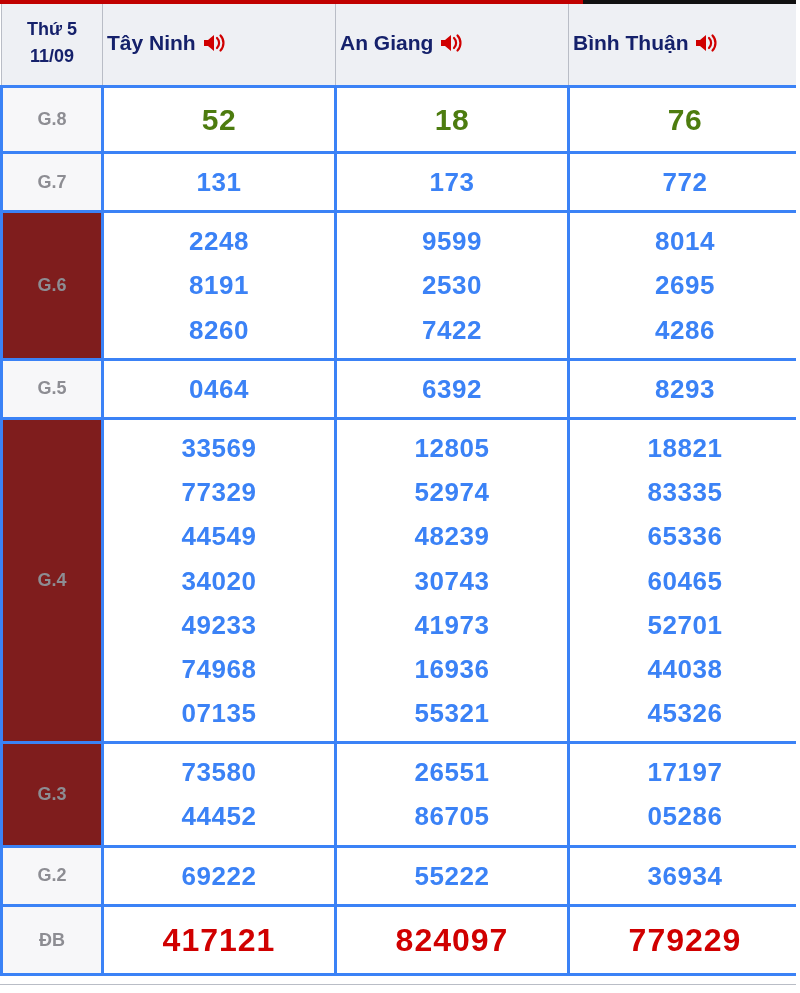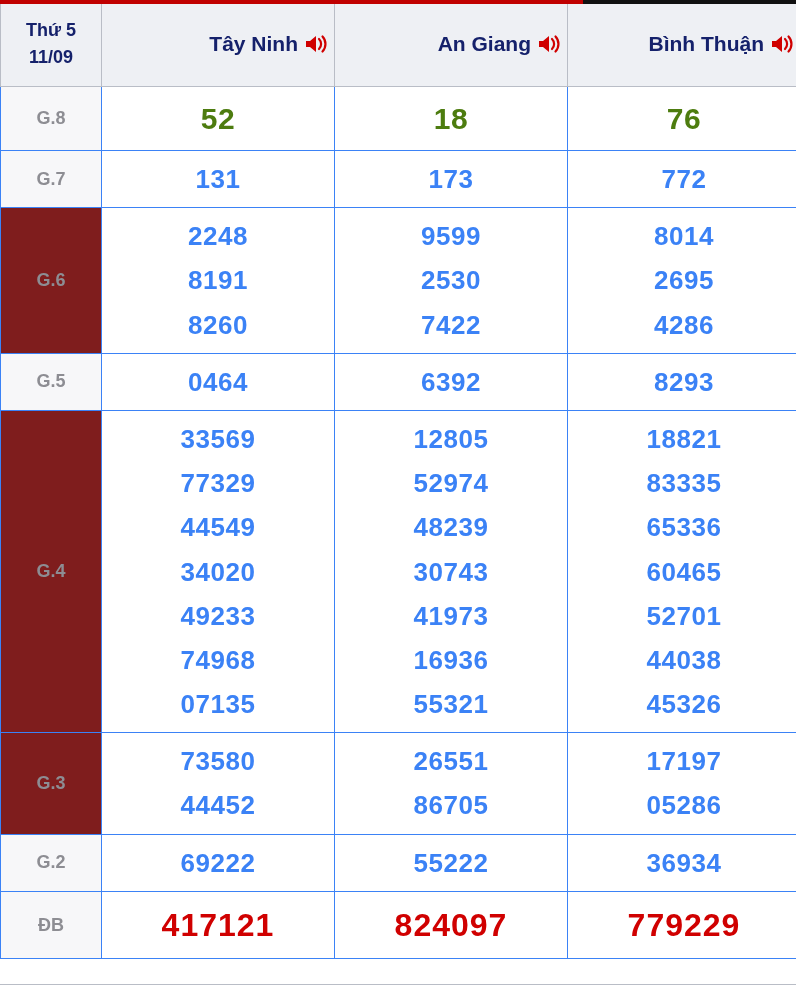--- a/index.html
+++ b/index.html
@@ -58,34 +58,34 @@
   thead th.prov {
     color: #15216b;
     font-size: 21px;
     font-weight: bold;
     text-align: center;
     white-space: nowrap;
   }
   .prov-inner {
     display: flex;
     align-items: center;
-    justify-content: flex-end;
+    justify-content: flex-start;
     gap: 6px;
   }
   .spk {
     display: inline-block;
     width: 26px;
     height: 24px;
     position: relative;
     flex: 0 0 auto;
   }
   .spk svg { display: block; }
 
   tbody td {
-    border: 1px solid #3b82f6;
+    border: 3px solid #3b82f6;
     text-align: center;
     vertical-align: middle;
     padding: 6px 4px;
   }
   td.rowlabel {
     color: #8d8d93;
     font-size: 18px;
     font-weight: bold;
     background: #7f1d1d;
   }

